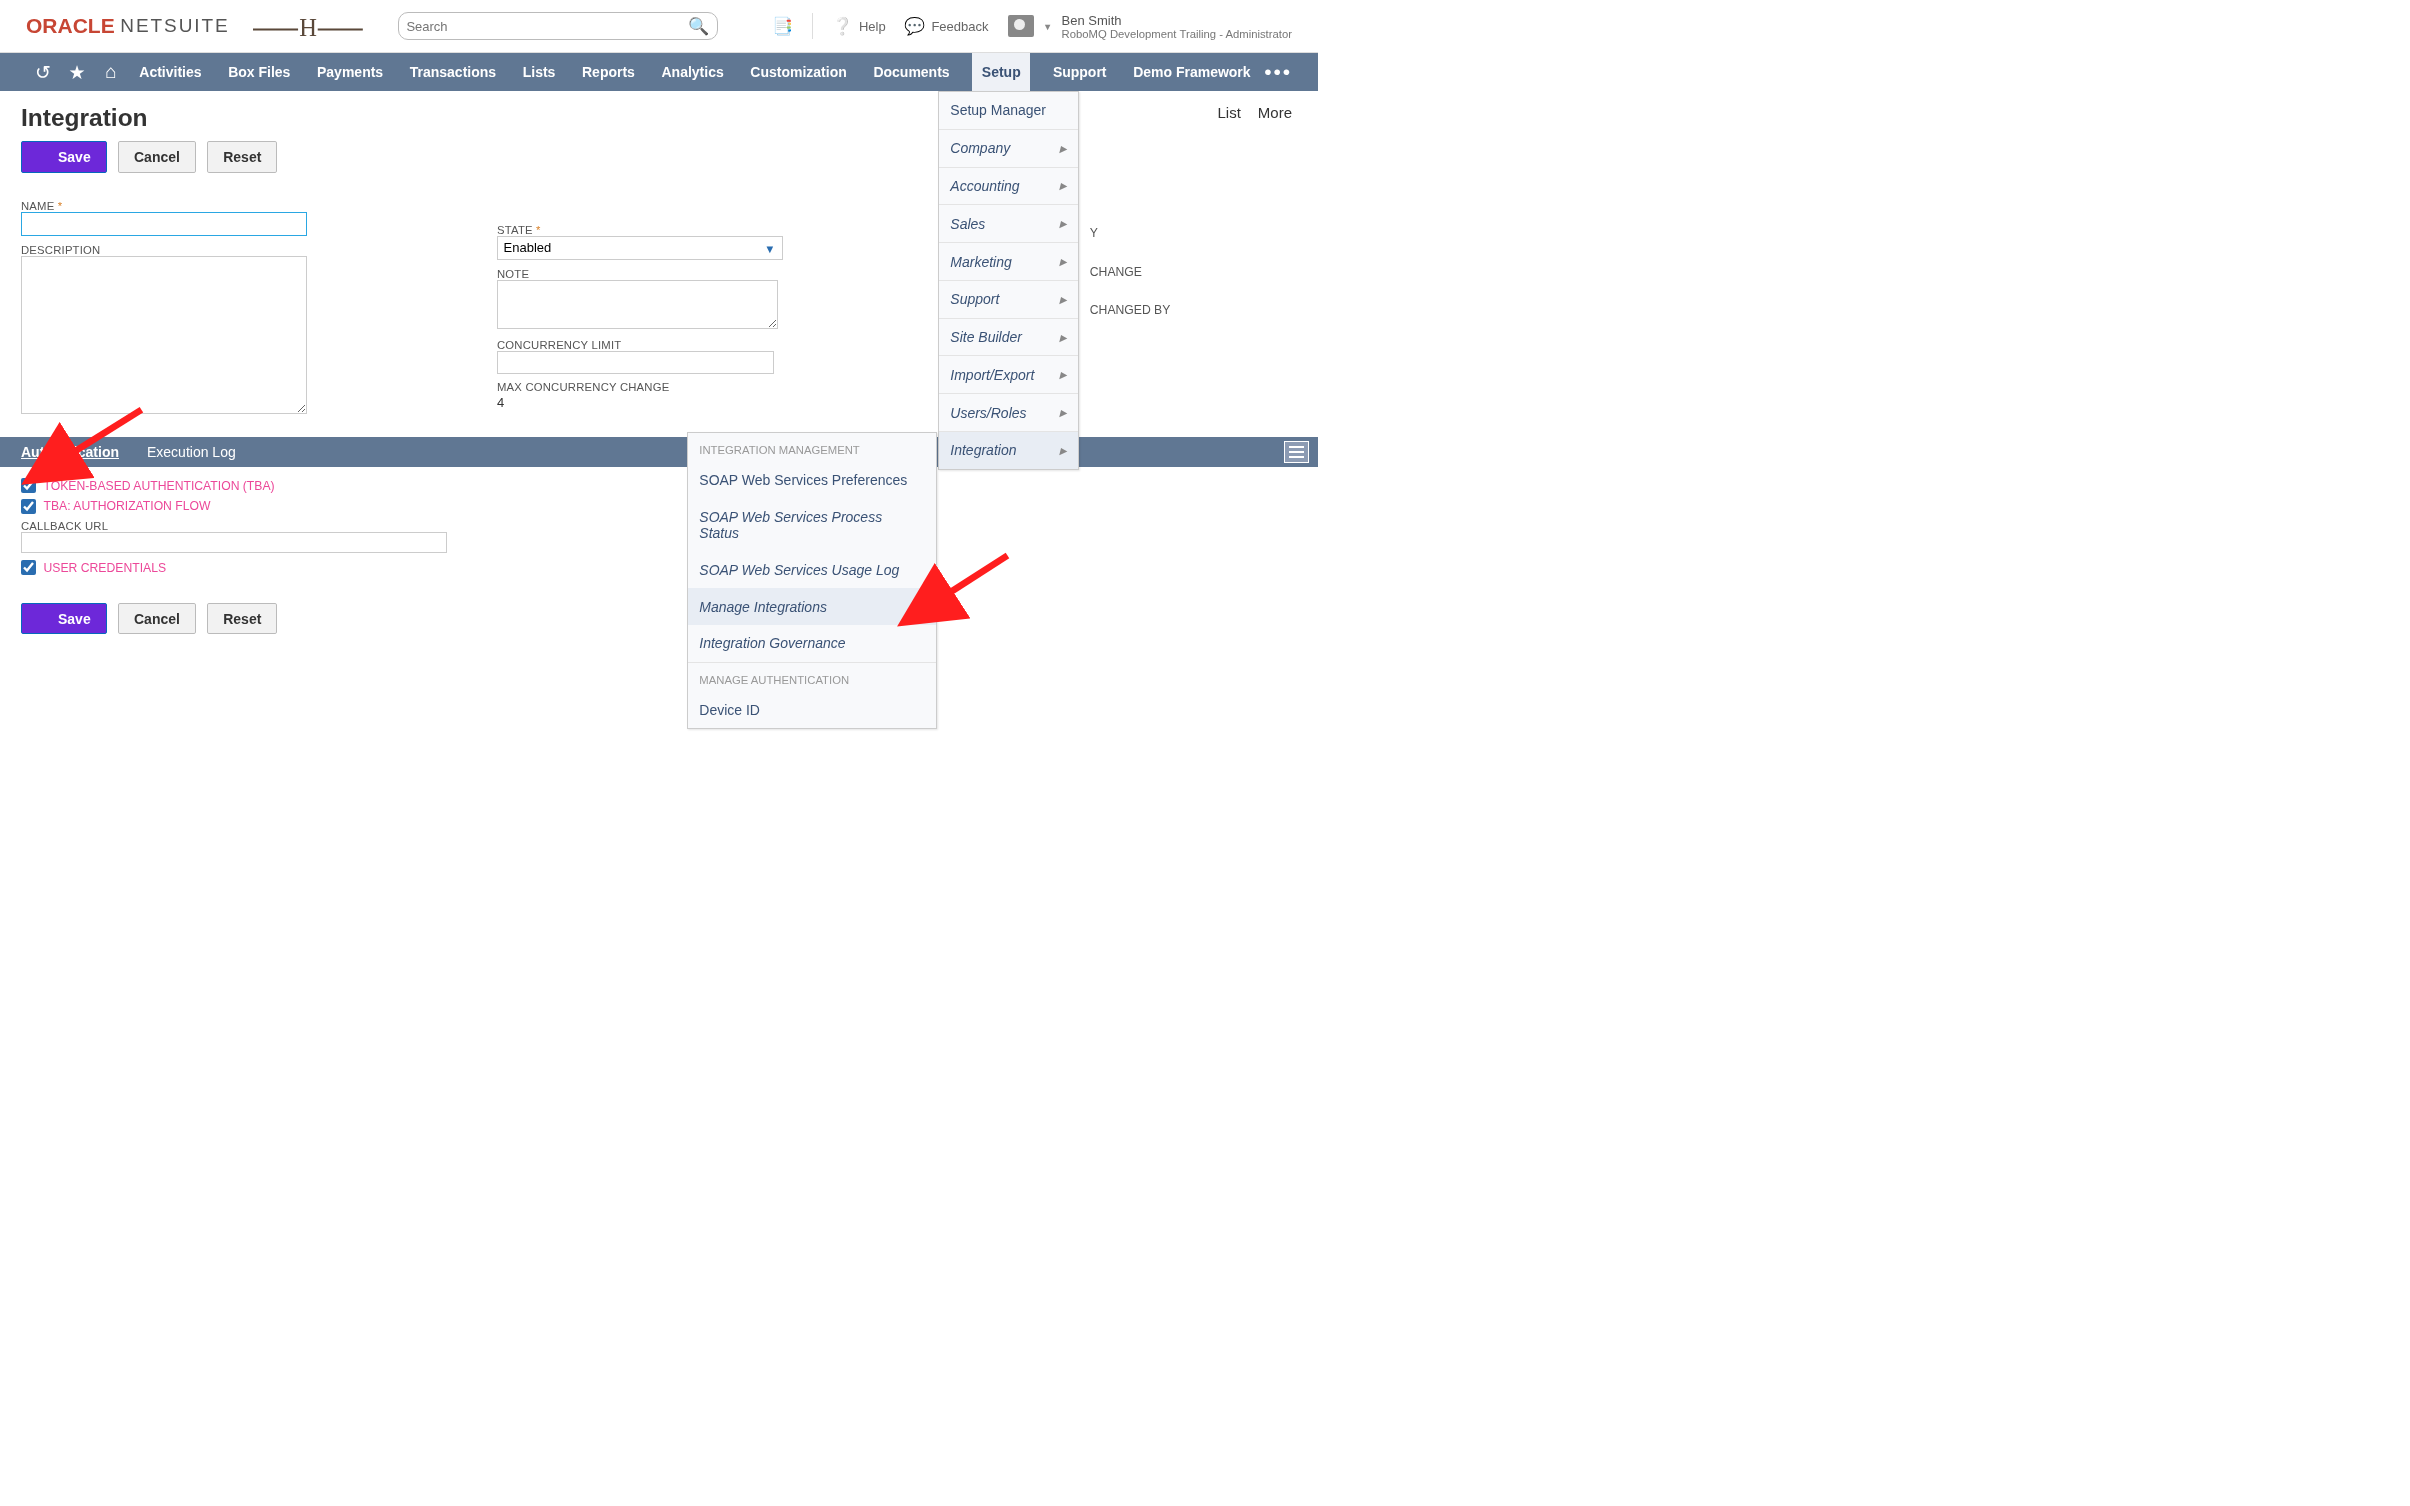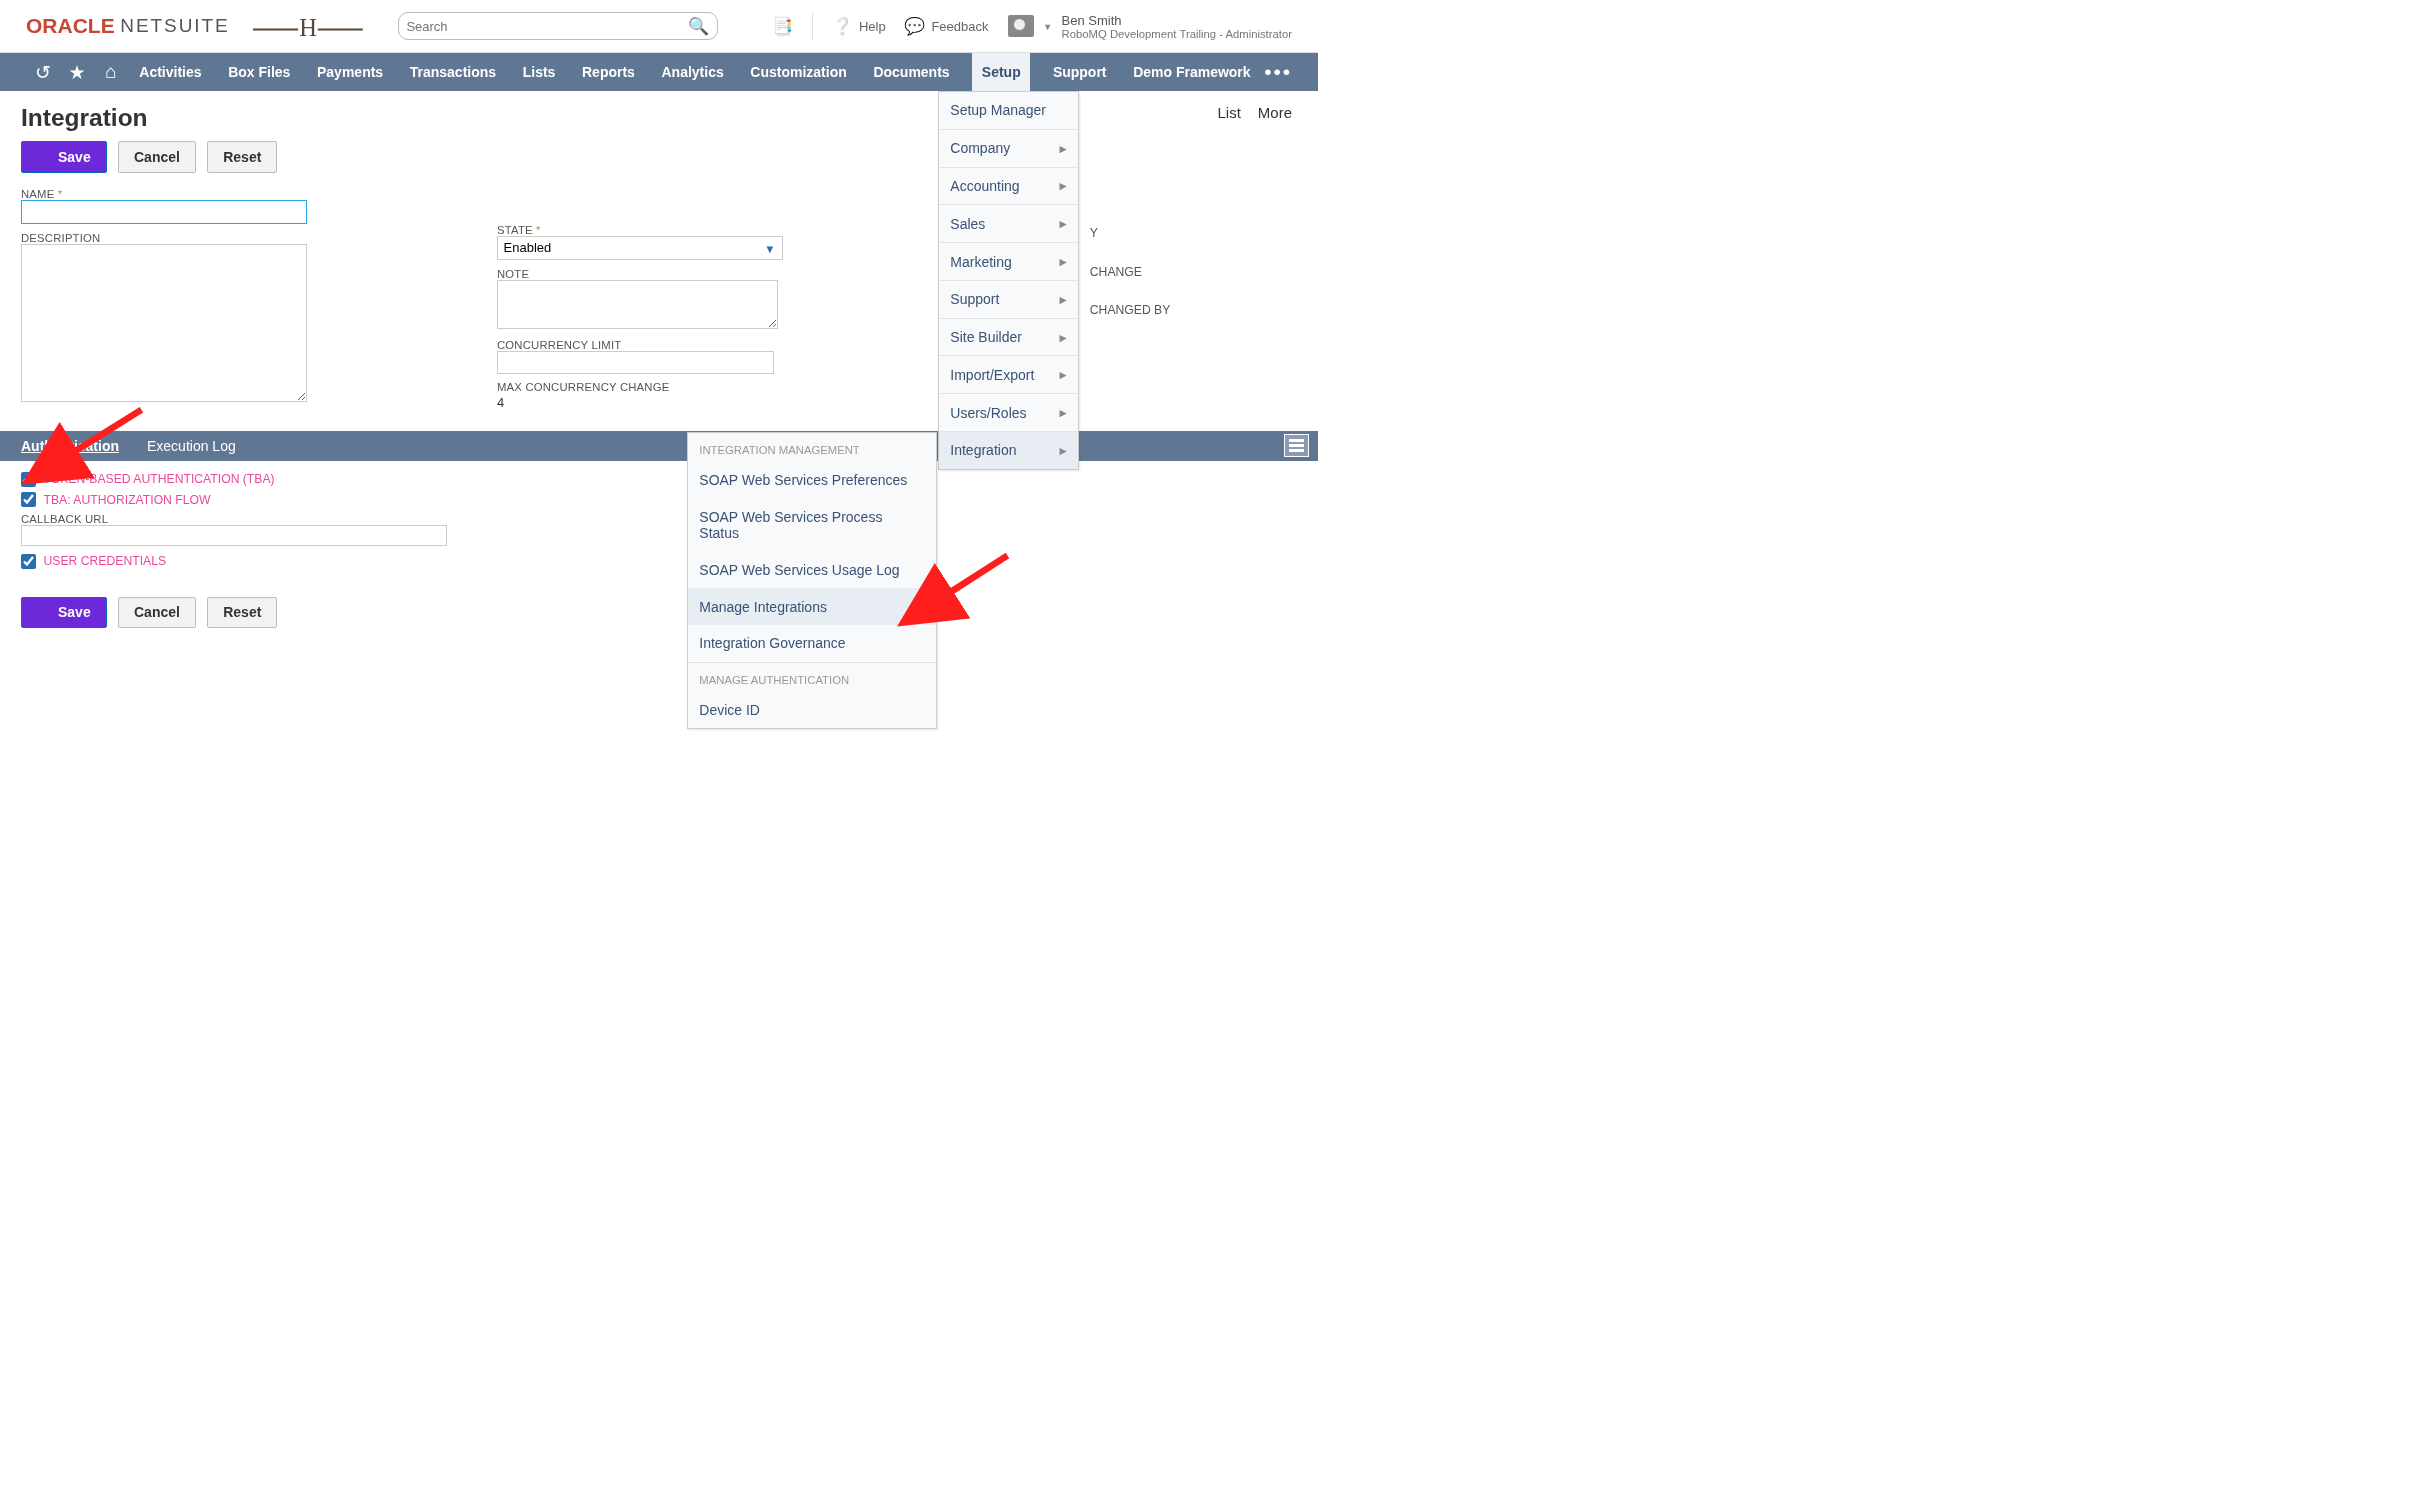--- a/index.html
+++ b/index.html
@@ -62,21 +62,21 @@
 .righticon span{height:2.8px;background:#fff;}
 
 .chk { display:flex; align-items:center; gap:7.5px; margin-bottom:5.6px; }
 .chk input { width:15px; height:15px; accent-color:#2a6db0;}
 .chk label { font-size:12.2px; color:#ec4899; }
 
 
 .menu { position:absolute; background:#f8f9fb; border:0.9px solid #ccc; box-shadow:0.9px 0.9px 1.9px rgba(0,0,0,.1); }
 .menu1 { top:91px; left:938px; width:141px; }
 .menu-item { padding:10.4px 11.3px; font-size:14px; color:#3a5275; display:flex; justify-content:space-between; align-items:center; cursor:pointer; }
-.menu-item + .menu-item { border-top:0.9px solid #e4e4e4; }
+.menu-item + .menu-item { border-top:0.9px solid #e4e4e4;font-style:italic; }
 .menu-item.hi { background:#e8edf4; }
 .menu-item .arr { font-size:9.4px; color:#888; }
 .menu2 { top:432px; left:687px; width:250px; }
 .menu2 .hdr { padding:11.3px 11.3px 5.6px; font-size:11.3px; color:#999; }
 .menu2 .menu-item { border-top:none; }
 .menu2 .menu-item.hi { background:#e8edf4; }
 .menu2 .sep { border-top:0.9px solid #e4e4e4; }
 
 
 .shadowlabels { position:absolute; left:1083px; top:226px; font-size:12.2px; color:#555; display:flex; flex-direction:column; gap:24.5px;}
@@ -151,21 +151,21 @@
     <span>More</span>
   </div>
 
   <div class="btnrow">
     <button class="btn primary">Save</button>
     <button class="btn secondary">Cancel</button>
     <button class="btn secondary">Reset</button>
   </div>
 
   <div class="form">
-    <div class="col" style="width:288px;">
+    <div class="col" style="width:288px;margin-top:12px;">
       <div class="fld">
         <div class="lbl"><span>NAME</span> <span class="req">*</span></div>
         <input class="txt focused" style="width: 286px; height: 24.5px;" value="">
       </div>
       <div class="fld">
         <div class="lbl">DESCRIPTION</div>
         <textarea class="txt" style="width: 286px; height: 158px;"></textarea>
       </div>
     </div>
 

